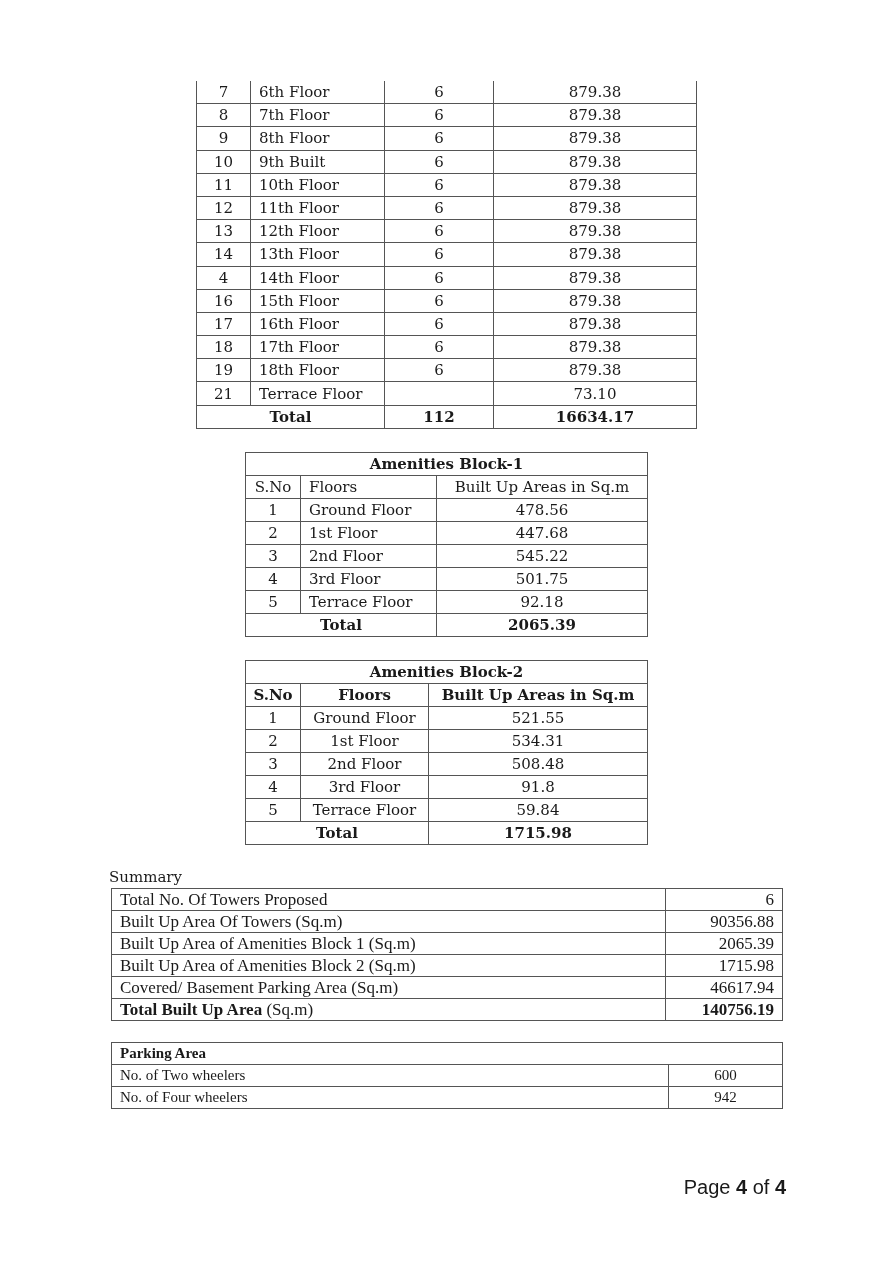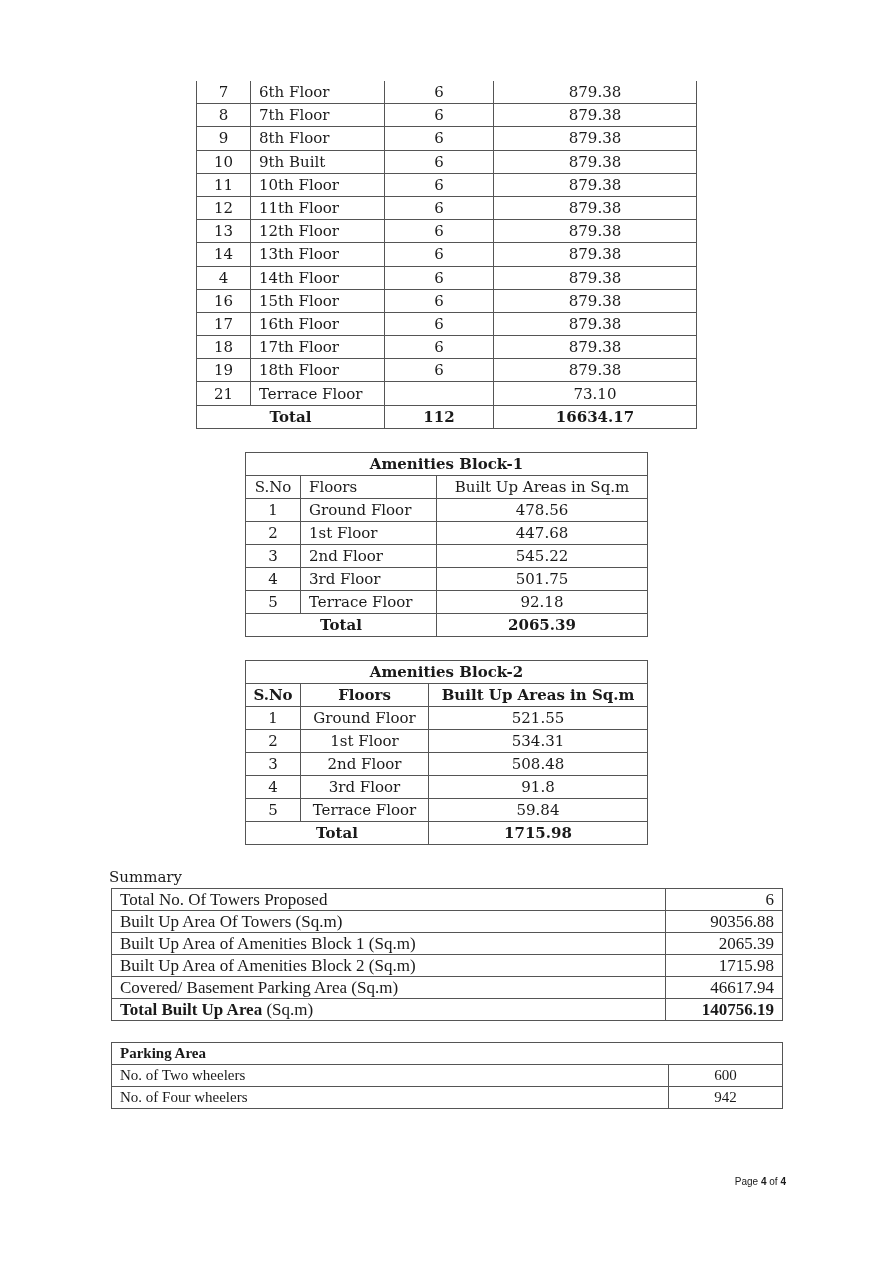--- a/index.html
+++ b/index.html
@@ -40,21 +40,21 @@
   #summary .val { width: 108px; }
 
   
   #parking { left: 111px; top: 1042px; width: 672px; }
   #parking td { font-family: Liberation Serif, serif; font-size: 15px; line-height: 21px; height: 21px; }
   #parking .val { width: 113px; }
 
   
   #footer {
     position: absolute; right: 106px; top: 1176px;
-    font-family: "Liberation Sans", "DejaVu Sans", sans-serif; font-size: 10px;
+    font-family: "Liberation Sans", "DejaVu Sans", sans-serif; font-size: 20px;
   }
   #footer b { font-weight: bold; }
 </style>
 </head>
 <body>
 
 <table id="towers">
   <tbody>
     <tr>
       <td class="c col1">7</td>

